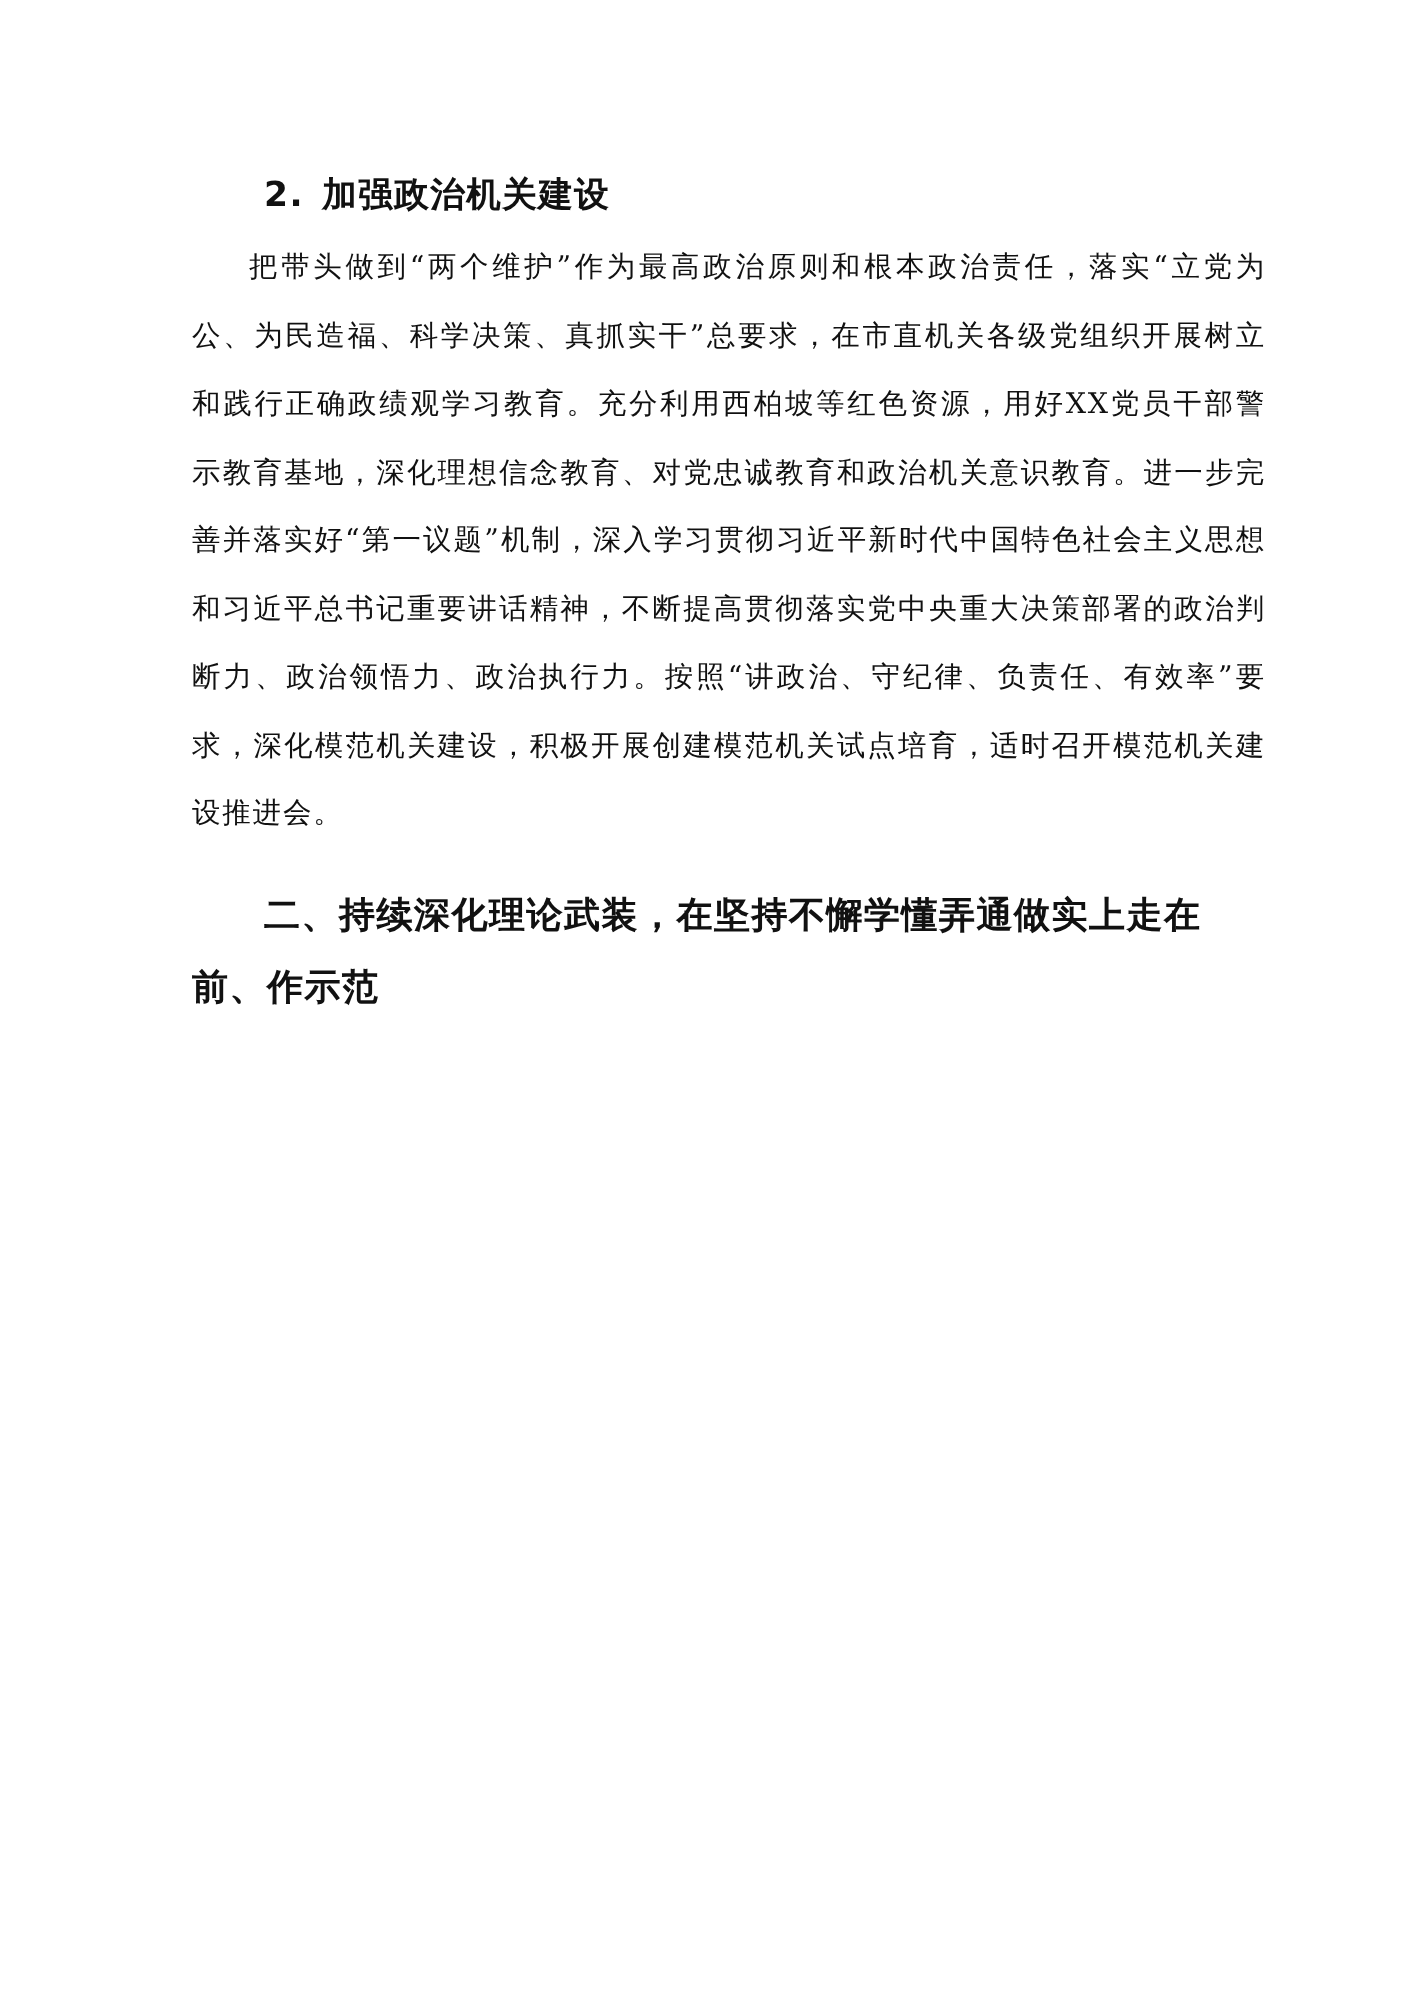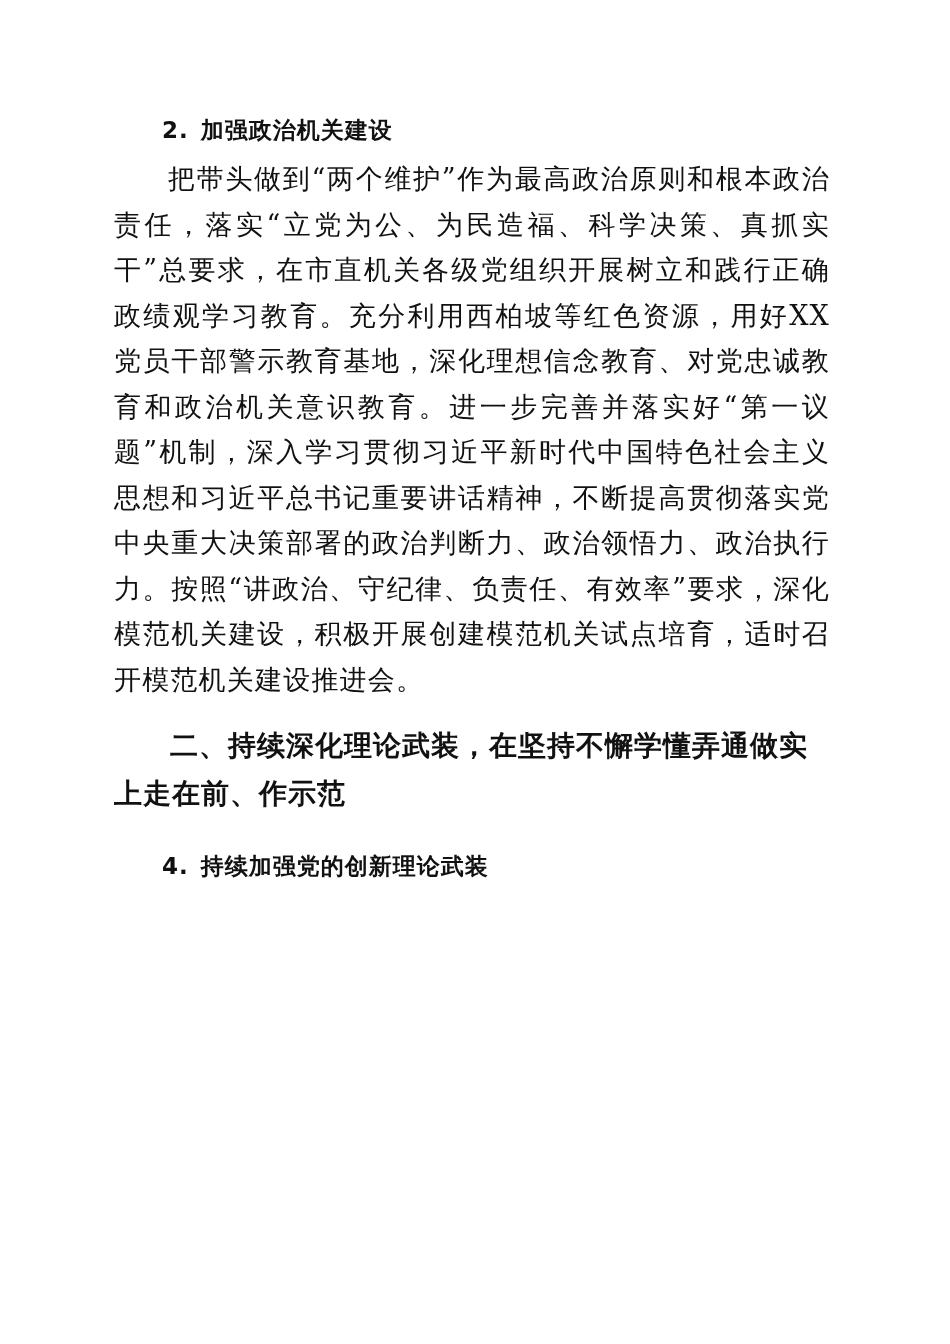--- a/index.html
+++ b/index.html
@@ -1,35 +1,32 @@
 <!DOCTYPE html>
 <html><head>
 <meta charset="utf-8">
 <style>
   html, body { margin: 0; padding: 0; background: #ffffff; }
   body { width: 950px; height: 1344px; position: relative; overflow: hidden; color: #111; }
-  .page { position: absolute; left: 114px; top: 108px; width: 716px; }
+  .page { position: absolute; left: 128px; top: 108px; width: 716px; }
   .h { font-family: "DejaVu Sans", sans-serif; font-weight: bold; font-size: 23px; line-height: 44px; margin: 0; padding-left: 48px; letter-spacing: 1px; }
   .h .num { margin-right: 12px; }
-  .p { font-family: "DejaVu Serif", serif; font-size: 27px; line-height: 45.5px; margin: 0; text-indent: 2em; text-align: justify; letter-spacing: 1.2px; }
-  .h2 { font-family: "DejaVu Sans", sans-serif; font-weight: bold; font-size: 28px; line-height: 48px; margin: 0; text-indent: 2em; letter-spacing: 1px; }
+  .p { font-family: "DejaVu Serif", serif; font-size: 19px; line-height: 45.5px; margin: 0; text-indent: 2em; text-align: justify; letter-spacing: 1.2px; }
+  .h2 { font-family: "DejaVu Sans", sans-serif; font-weight: bold; font-size: 24px; line-height: 48px; margin: 0; text-indent: 2em; letter-spacing: 1px; }
   #h2-1 { margin-bottom: 4px; }
   #p-1 { margin-bottom: 20px; }
   #h2-2 { margin-bottom: 4px; }
   #p-2 { margin-bottom: 26px; }
   #sec-1 { margin-bottom: 26px; }
 </style>
 </head>
 <body>
 
 <div class="page">
   <h3 class="h" id="h2-1">
     <span class="num">2.</span><span>加强政治机关建设</span>
   </h3>
   <p class="p" id="p-1">把带头做到“两个维护”作为最高政治原则和根本政治责任，落实“立党为公、为民造福、科学决策、真抓实干”总要求，在市直机关各级党组织开展树立和践行正确政绩观学习教育。充分利用西柏坡等红色资源，用好XX党员干部警示教育基地，深化理想信念教育、对党忠诚教育和政治机关意识教育。进一步完善并落实好“第一议题”机制，深入学习贯彻习近平新时代中国特色社会主义思想和习近平总书记重要讲话精神，不断提高贯彻落实党中央重大决策部署的政治判断力、政治领悟力、政治执行力。按照“讲政治、守纪律、负责任、有效率”要求，深化模范机关建设，积极开展创建模范机关试点培育，适时召开模范机关建设推进会。</p>
 
 
   <h2 class="h2" id="sec-1">二、持续深化理论武装，在坚持不懈学懂弄通做实上走在前、作示范</h2>
 
-  <h3 class="h" id="h2-3">
-    <span class="num">4.</span><span>持续加强党的创新理论武装</span>
-  </h3>
 </div>
 
 </body></html>

